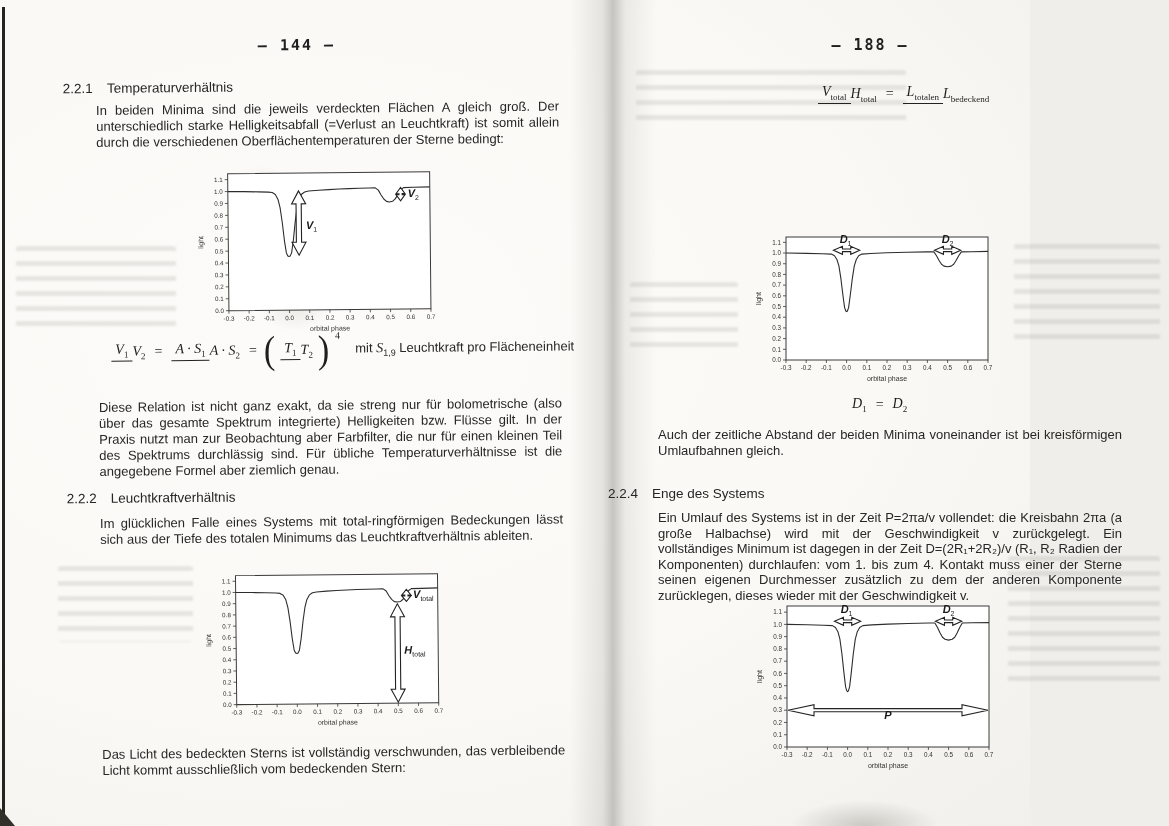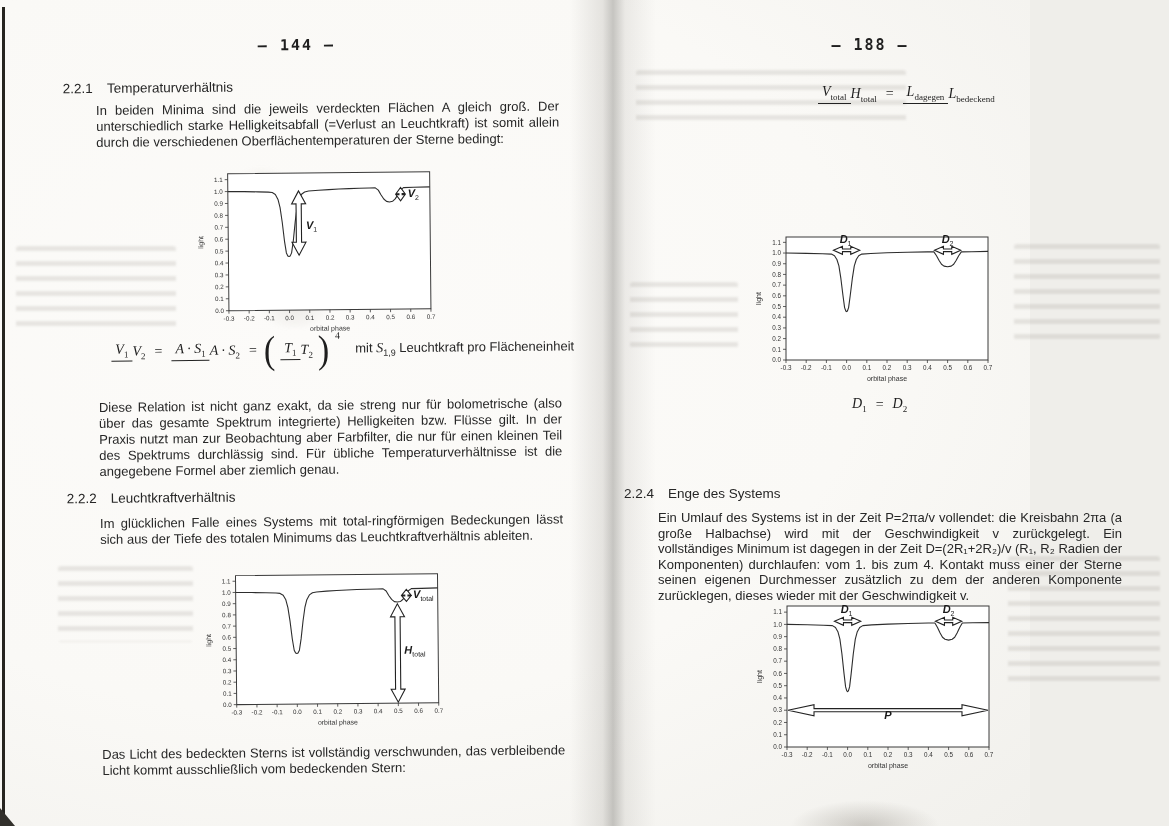--- a/index.html
+++ b/index.html
@@ -223,21 +223,21 @@
   <div class="layer-right">
     <div class="pageno" style="left:750px;top:36px;width:240px;">–  188  –</div>
 
     <div class="formula" style="left:818px;top:84px;">
       <span class="frac">
         <span class="num"><i>V</i><sub>total</sub></span>
         <span class="den"><i>H</i><sub>total</sub></span>
       </span>
       <span class="feq">=</span>
       <span class="frac">
-        <span class="num"><i>L</i><sub>dagegen</sub></span>
+        <span class="num"><i>L</i><sub>totalen</sub></span>
         <span class="den"><i>L</i><sub>bedeckend</sub></span>
       </span>
     </div>
 
 
 
     <div class="chartbox" style="left:752px;top:228px;width:245px;height:162px;"><svg width="245" height="162">
           <rect x="34" y="9" width="202" height="123" fill="#ffffff" stroke="#3a3a3a" stroke-width="1"></rect>
           <line x1="31" y1="132" x2="34" y2="132" stroke="#3a3a3a" stroke-width="0.8"></line>
           <text x="29" y="134.2" text-anchor="end" font-size="6.3" fill="#333">0.0</text>
@@ -293,22 +293,23 @@
           <path d="M182.47,22.36956521739131 L191.47,18.36956521739131 L191.47,21.06956521739131 L199.73,21.06956521739131 L199.73,18.36956521739131 L208.73,22.36956521739131 L199.73,26.36956521739131 L199.73,23.669565217391312 L191.47,23.669565217391312 L191.47,26.36956521739131 Z" fill="#fff" stroke="#222" stroke-width="1.1"></path>
           <text x="195.60000000000002" y="14.882608695652166" text-anchor="middle" font-size="11" font-style="italic" font-weight="bold" font-family="&quot;Liberation Serif&quot;,serif" fill="#1a1a1a">D<tspan dy="3" font-size="7" font-style="normal" font-weight="normal">2</tspan></text>
         </svg></div>
 
     <div class="formula" style="left:852px;top:396px;font-size:14px;">
       <span><i>D</i><sub>1</sub></span>
       <span class="feq">=</span>
       <span><i>D</i><sub>2</sub></span>
     </div>
 
-
-    <div class="heading" style="left:624px;top:486px;text-align:right;">
+    <p class="body" style="left:658px;top:427px;width:464px;">Auch der zeitliche Abstand der beiden Minima voneinander ist bei kreisförmigen Umlaufbahnen gleich.</p>
+
+    <div class="heading" style="left:608px;top:486px;text-align:right;">
       <span class="num">2.2.4</span><span>Enge des Systems</span>
     </div>
 
     <p class="body" style="left:658px;top:510px;width:464px;line-height:15.5px;">Ein Umlauf des Systems ist in der Zeit P=2πa/v vollendet: die Kreisbahn 2πa (a große Halbachse) wird mit der Geschwindigkeit v zurückgelegt. Ein vollständiges Minimum ist dagegen in der Zeit D=(2R₁+2R₂)/v (R₁, R₂ Radien der Komponenten) durchlaufen: vom 1. bis zum 4. Kontakt muss einer der Sterne seinen eigenen Durchmesser zusätzlich zu dem der anderen Komponente zurücklegen, dieses wieder mit der Geschwindigkeit v.</p>
 
     <div class="chartbox" style="left:753px;top:597px;width:245px;height:180px;"><svg width="245" height="180">
           <rect x="34" y="9" width="202" height="141" fill="#ffffff" stroke="#3a3a3a" stroke-width="1"></rect>
           <line x1="31" y1="150" x2="34" y2="150" stroke="#3a3a3a" stroke-width="0.8"></line>
           <text x="29" y="152.2" text-anchor="end" font-size="6.3" fill="#333">0.0</text>
           <line x1="31" y1="137.7391304347826" x2="34" y2="137.7391304347826" stroke="#3a3a3a" stroke-width="0.8"></line>

